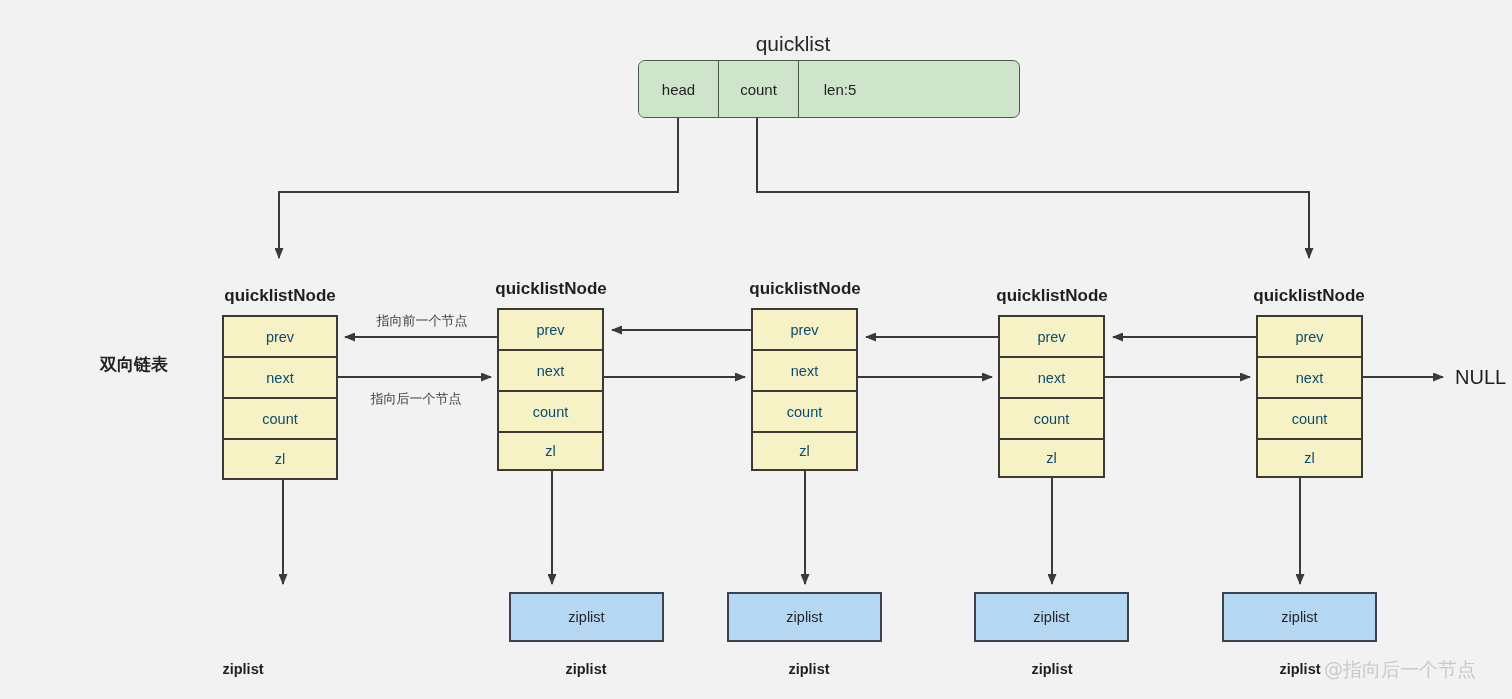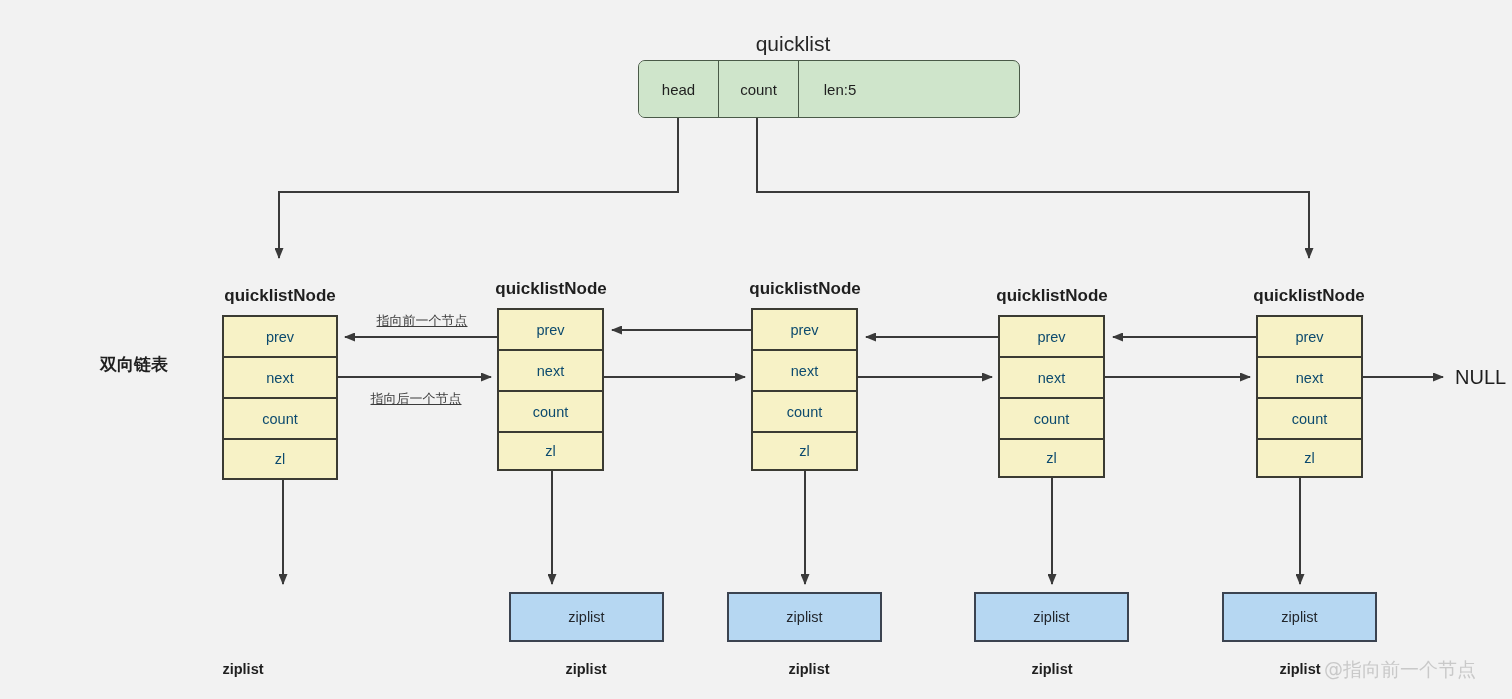--- a/index.html
+++ b/index.html
@@ -59,21 +59,20 @@
     color: #1f1f1f;
     font-weight: 700;
     white-space: nowrap;
   }
   .edge-label {
     position: absolute;
     font-size: 13px;
     color: #3c3c3c;
     white-space: nowrap;
     text-align: center;
-    text-decoration: underline;
   }
   .null-label {
     position: absolute;
     font-size: 20px;
     color: #1f1f1f;
     white-space: nowrap;
   }
 
   
   .quicklist-struct {
@@ -264,15 +263,15 @@
 
   <div class="ziplist-box" style="left:727px; top:592px; width:155px; height:50px;">ziplist</div>
   <div class="caption" style="left:739px; top:661px; width:140px;">ziplist</div>
 
   <div class="ziplist-box" style="left:974px; top:592px; width:155px; height:50px;">ziplist</div>
   <div class="caption" style="left:982px; top:661px; width:140px;">ziplist</div>
 
   <div class="ziplist-box" style="left:1222px; top:592px; width:155px; height:50px;">ziplist</div>
   <div class="caption" style="left:1230px; top:661px; width:140px;">ziplist</div>
 
-  <div class="watermark" style="left:1324px; top:657px;">@指向前一个节点</div>
+  <div class="watermark" style="left:1324px; top:657px;">@指向后一个节点</div>
 
 </div>
 
 </body></html>

